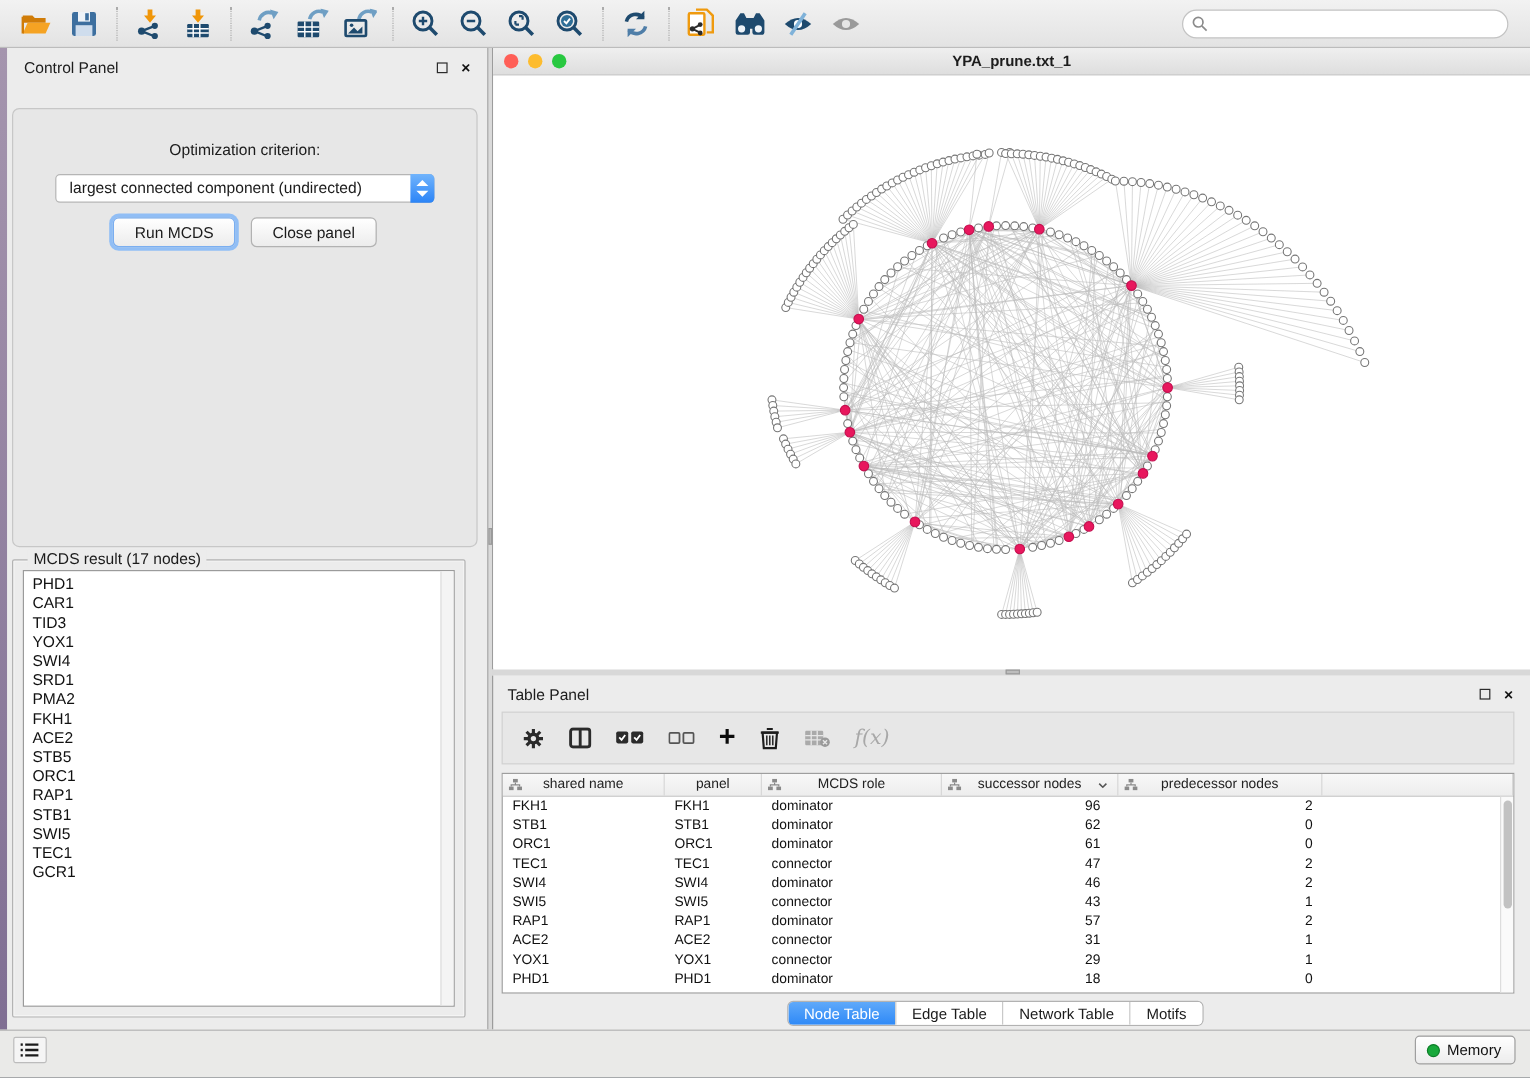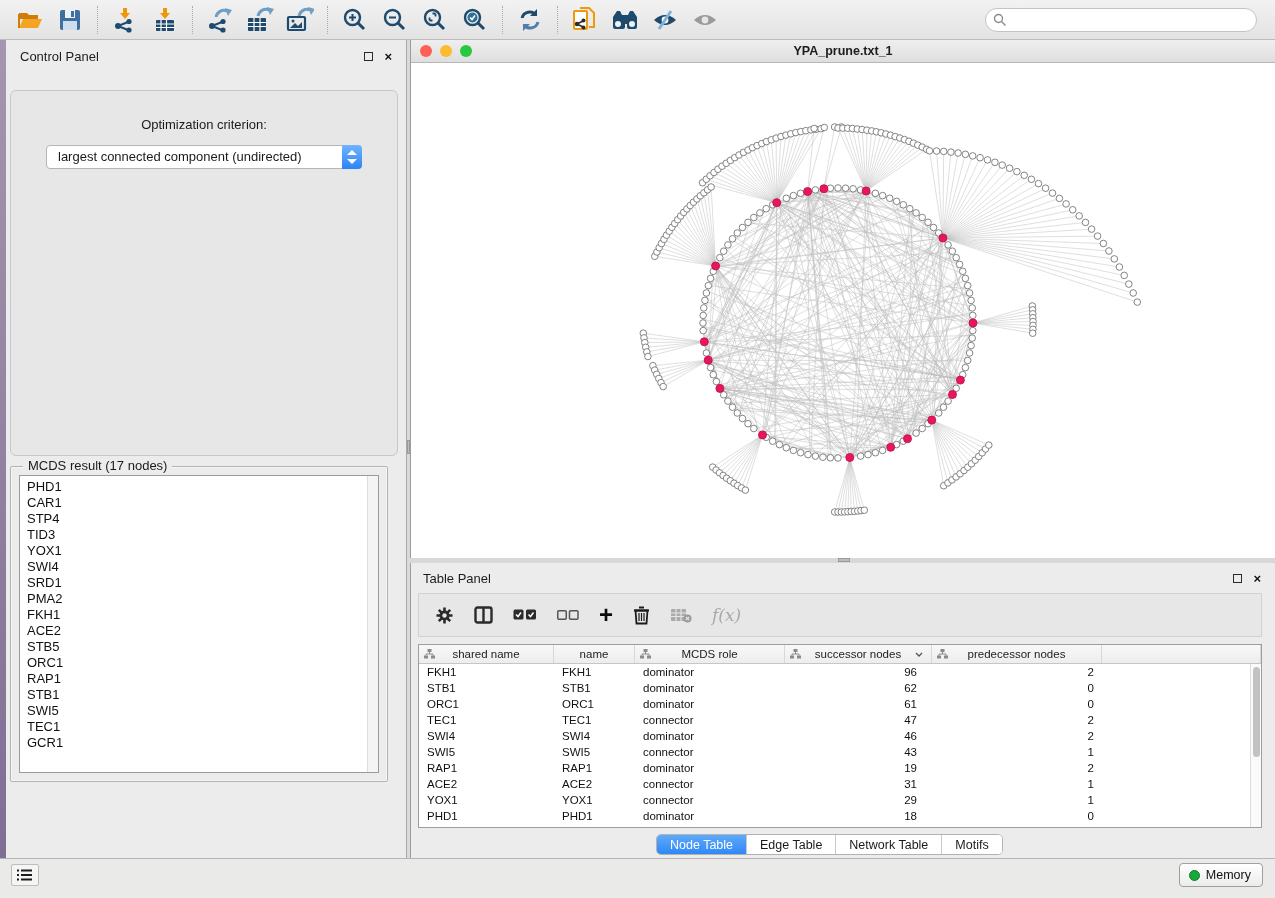--- a/index.html
+++ b/index.html
@@ -48,21 +48,21 @@
     background:linear-gradient(#71b4fc,#2b84f7); }
   .sel-step .up { position:absolute; left:5px; top:5px; width:0; height:0;
     border-left:5px solid transparent; border-right:5px solid transparent; border-bottom:5px solid #fff; }
   .sel-step .dn { position:absolute; left:5px; bottom:5px; width:0; height:0;
     border-left:5px solid transparent; border-right:5px solid transparent; border-top:5px solid #fff; }
   .btn-row { display:flex; justify-content:center; gap:13px; margin-top:12px; }
   .btn { height:25px; padding:0 17px; font-size:13px; color:#1b1b1b;
     background:linear-gradient(#ffffff,#ececec); border:1px solid #b2b2b2; border-radius:5px; }
   .btn.focusring { box-shadow:0 0 0 3px rgba(88,164,255,.6); border-color:#7aaef0; }
 
-  .groupbox { position:absolute; left:4px; top:426px; width:378px; height:316px;
+  .groupbox { position:absolute; left:4px; top:426px; width:378px; height:382px;
     border:1px solid #b3b3b3; border-radius:2px; box-shadow:inset 0 0 0 1px #f6f6f6; }
   .group-legend { position:absolute; top:-9px; left:12px; background:#ececec; padding:0 5px;
     font-size:13px; color:#1b1b1b; }
   .mcds-list { position:absolute; left:8px; right:8px; top:8px; bottom:8px; background:#fff;
     border:1px solid #9b9b9b; overflow:hidden; }
   .mcds-scroll { position:absolute; right:0; top:0; bottom:0; width:11px; background:#f4f4f4; border-left:1px solid #ddd; }
   .mcds-items { padding:3px 0 0 7px; font-size:13px; color:#111; line-height:16px; }
 
   
   .vsplit { position:absolute; left:406px; top:40px; width:4px; height:818px; background:#dadada; border-left:1px solid #a9a9a9; }
@@ -278,29 +278,32 @@
 
     <div class="cp-content">
       <div class="opt-label">Optimization criterion:</div>
       <div class="selectbox">
         <div class="sel-text">largest connected component (undirected)</div>
         <div class="sel-step">
             <span class="up"></span>
             <span class="dn"></span>
           </div>
       </div>
+      <div class="btn-row">
+        <button class="btn focusring">Run MCDS</button>
+        <button class="btn">Close panel</button>
+      </div>
     </div>
 
     <div class="groupbox">
       <span class="group-legend">MCDS result (17 nodes)</span>
       <div class="mcds-list">
         <div class="mcds-items" id="mcds-items">
             <div>PHD1</div>
             <div>CAR1</div>
-            <div>STP4</div>
             <div>TID3</div>
             <div>YOX1</div>
             <div>SWI4</div>
             <div>SRD1</div>
             <div>PMA2</div>
             <div>FKH1</div>
             <div>ACE2</div>
             <div>STB5</div>
             <div>ORC1</div>
             <div>RAP1</div>
@@ -1143,21 +1146,21 @@
                   <rect x="3.5" y="0" width="4" height="3"></rect>
                   <rect x="0" y="6.5" width="4" height="3"></rect>
                   <rect x="7" y="6.5" width="4" height="3"></rect>
                 </g>
                 <path d="M5.5 3v2M2 6.5V5h7v1.5" stroke="#8a8a8a" fill="none"></path>
               </svg>
             </span>
           <span>shared name</span>
         </div>
         <div class="th c1">
-            <span>name</span>
+            <span>panel</span>
           </div>
         <div class="th c2">
           <span class="treeic">
               <svg width="11" height="10" viewBox="0 0 11 10">
                 <g fill="#8a8a8a">
                   <rect x="3.5" y="0" width="4" height="3"></rect>
                   <rect x="0" y="6.5" width="4" height="3"></rect>
                   <rect x="7" y="6.5" width="4" height="3"></rect>
                 </g>
                 <path d="M5.5 3v2M2 6.5V5h7v1.5" stroke="#8a8a8a" fill="none"></path>
@@ -1244,21 +1247,21 @@
             <div class="td txt c1">SWI5</div>
             <div class="td txt c2">connector</div>
             <div class="td num c3">43</div>
             <div class="td num c4">1</div>
             <div class="td cF"></div>
           </div>
           <div class="trow">
             <div class="td txt c0">RAP1</div>
             <div class="td txt c1">RAP1</div>
             <div class="td txt c2">dominator</div>
-            <div class="td num c3">19</div>
+            <div class="td num c3">57</div>
             <div class="td num c4">2</div>
             <div class="td cF"></div>
           </div>
           <div class="trow">
             <div class="td txt c0">ACE2</div>
             <div class="td txt c1">ACE2</div>
             <div class="td txt c2">connector</div>
             <div class="td num c3">31</div>
             <div class="td num c4">1</div>
             <div class="td cF"></div>

